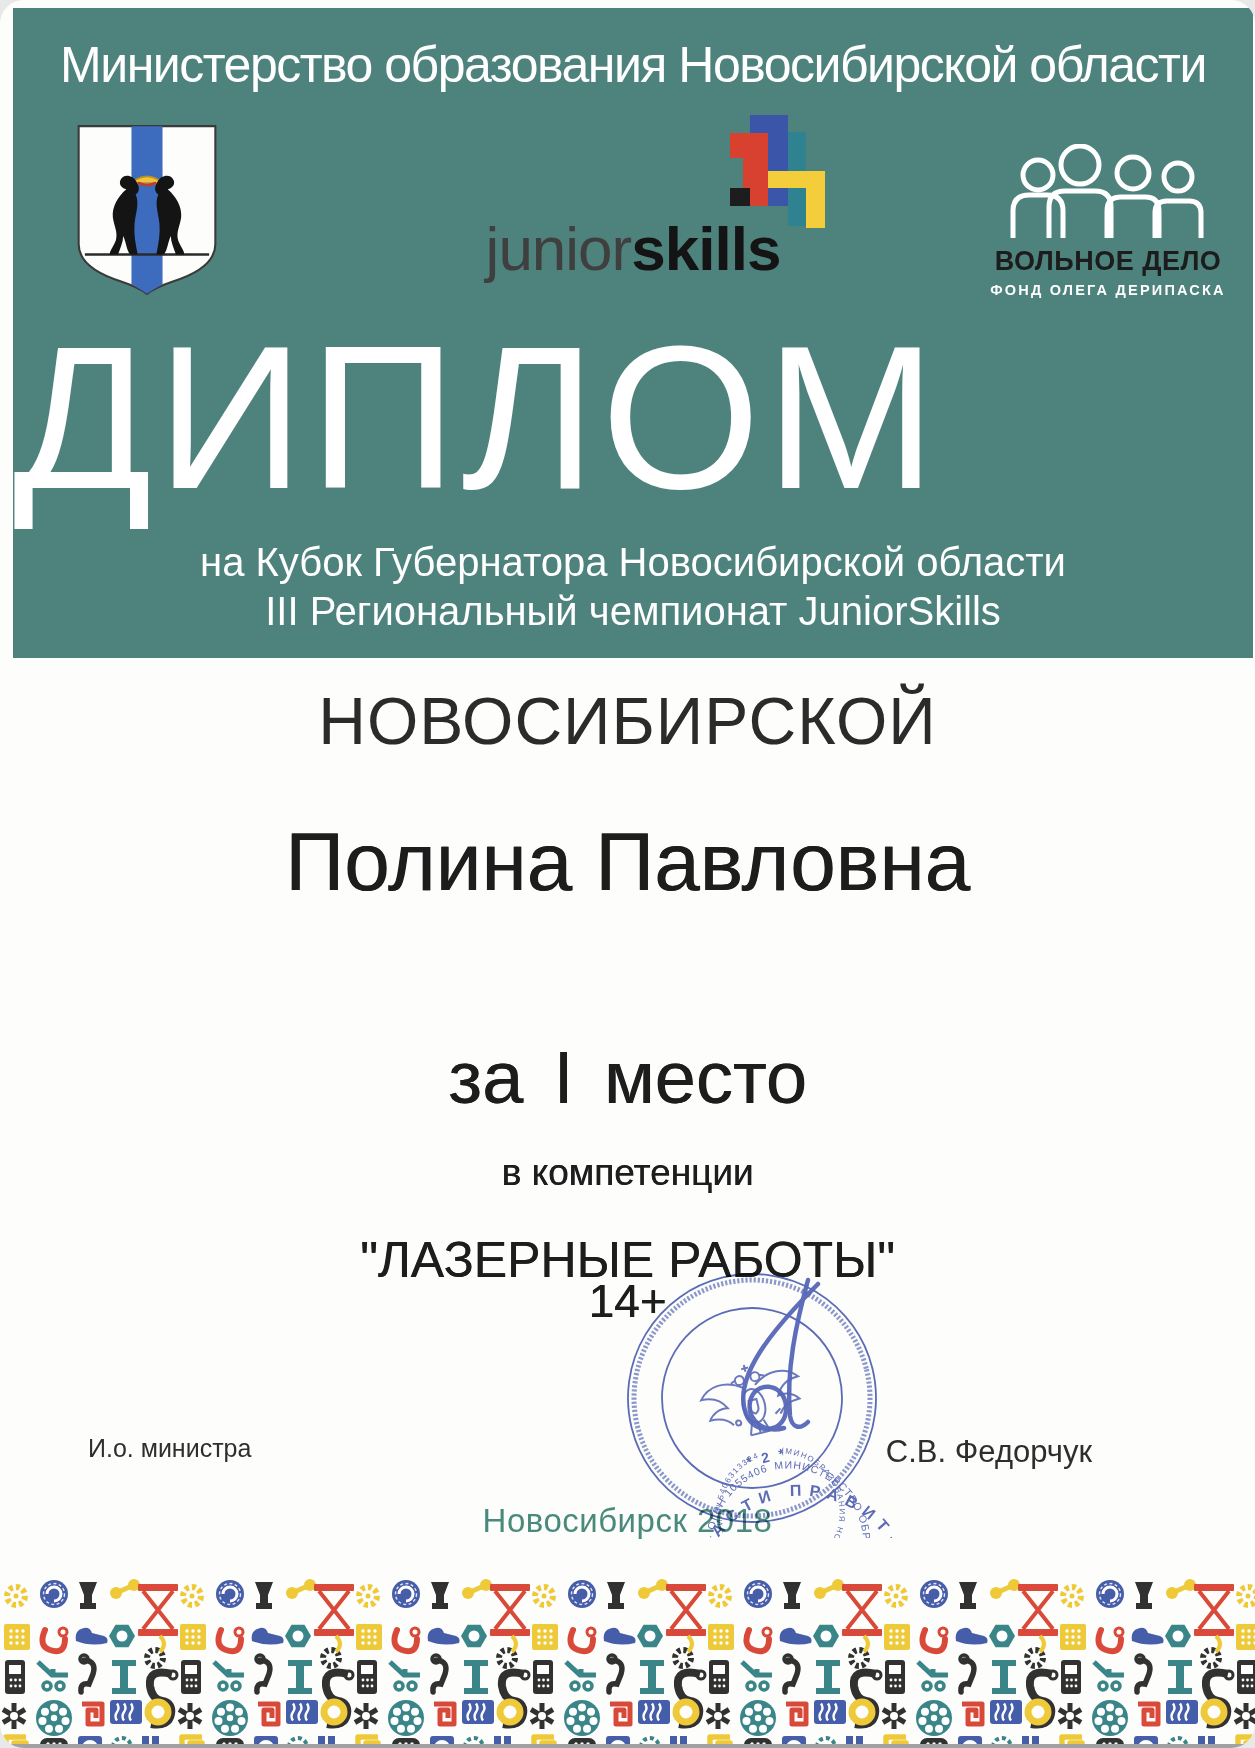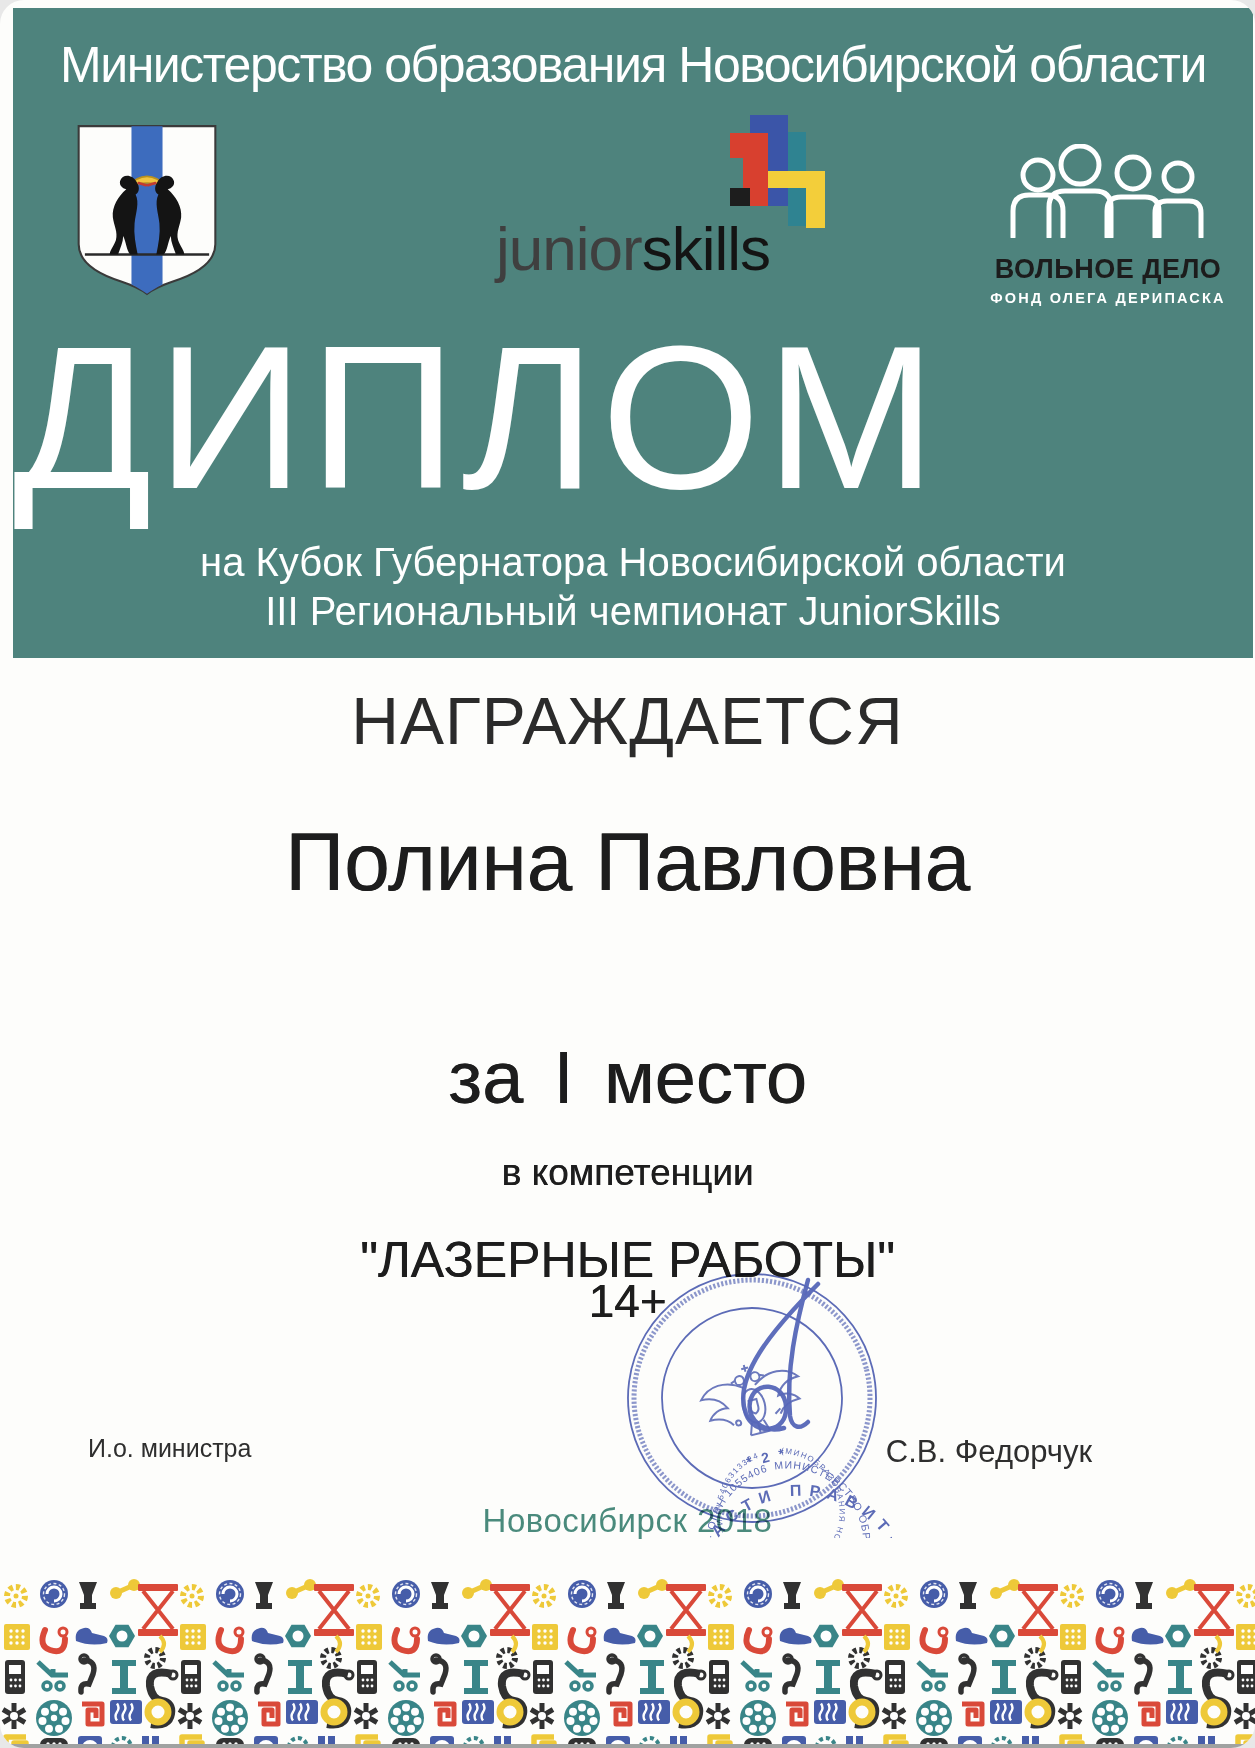--- a/index.html
+++ b/index.html
@@ -6,23 +6,23 @@
   .page{position:relative;width:1255px;height:1748px;margin:0 auto;overflow:hidden;
         background:#fdfdfb;font-family:"Liberation Sans",sans-serif;color:#1d1d1d;border-radius:24px;}
   
   .green{position:absolute;left:13px;top:8px;width:1240px;height:650px;background:#4e837d;}
   .ministry{position:absolute;left:0;top:32px;width:100%;text-align:center;color:#fff;
             font-size:50px;font-weight:300;letter-spacing:-1.5px;line-height:1;}
   .coat{position:absolute;left:54px;top:114px;}
   .jsblocks{position:absolute;left:700px;top:94px;}
   .jstext{position:absolute;left:0;top:210px;width:100%;text-align:center;font-size:62px;line-height:1;}
   .jstext .junior{color:#3f3f3f;font-weight:300;letter-spacing:-1px;}
-  .jstext .skills{color:#141414;font-weight:400;letter-spacing:-1px;margin-top:28px;}
+  .jstext .skills{color:#141414;font-weight:700;letter-spacing:-1px;margin-top:28px;}
   .vd{position:absolute;left:972px;top:136px;width:246px;text-align:center;}
-  .vd-title{margin-top:12px;font-size:27px;font-weight:700;color:#1c1c1c;letter-spacing:.5px;white-space:nowrap;}
+  .vd-title{margin-top:4px;font-size:27px;font-weight:700;color:#1c1c1c;letter-spacing:.5px;white-space:nowrap;}
   .vd-sub{margin-top:5px;font-size:14.5px;font-weight:700;color:#fff;letter-spacing:2.2px;white-space:nowrap;}
   .diploma{position:absolute;left:0;top:306px;width:100%;text-align:left;color:#fff;
            font-size:205px;font-weight:200;letter-spacing:5px;line-height:1;}
   .subt{position:absolute;left:0;top:530px;width:100%;text-align:center;color:#fff;
         font-size:40px;font-weight:300;line-height:49px;}
   
   .award{position:absolute;left:0;top:688px;width:100%;text-align:center;font-size:66px;
          letter-spacing:1px;color:#2b2b2b;line-height:1;}
   .name{position:absolute;left:0;top:812px;width:100%;text-align:center;font-size:82px;
         color:#1d1d1d;line-height:100px;text-shadow:.5px 0 currentColor;}
@@ -98,21 +98,21 @@
       <div class="vd-sub">ФОНД ОЛЕГА ДЕРИПАСКА</div>
     </div>
 
     <div class="diploma">ДИПЛОМ</div>
     <div class="subt">
       <div>на Кубок Губернатора Новосибирской области</div>
       <div>III Региональный чемпионат JuniorSkills</div>
     </div>
   </div>
 
-  <div class="award">НАГРАЖДАЕТСЯ</div>
+  <div class="award">НОВОСИБИРСКОЙ</div>
   <div class="name">
     <div>Полина Павловна</div>
   </div>
   <div class="place"><span>за</span><span class="num">I</span><span>место</span></div>
   <div class="comp">в компетенции</div>
   <div class="compname">"ЛАЗЕРНЫЕ РАБОТЫ"</div>
   <div class="age">14+</div>
 
   <div class="sig-left">И.о. министра</div>
   <div class="sig-right">С.В. Федорчук</div>

